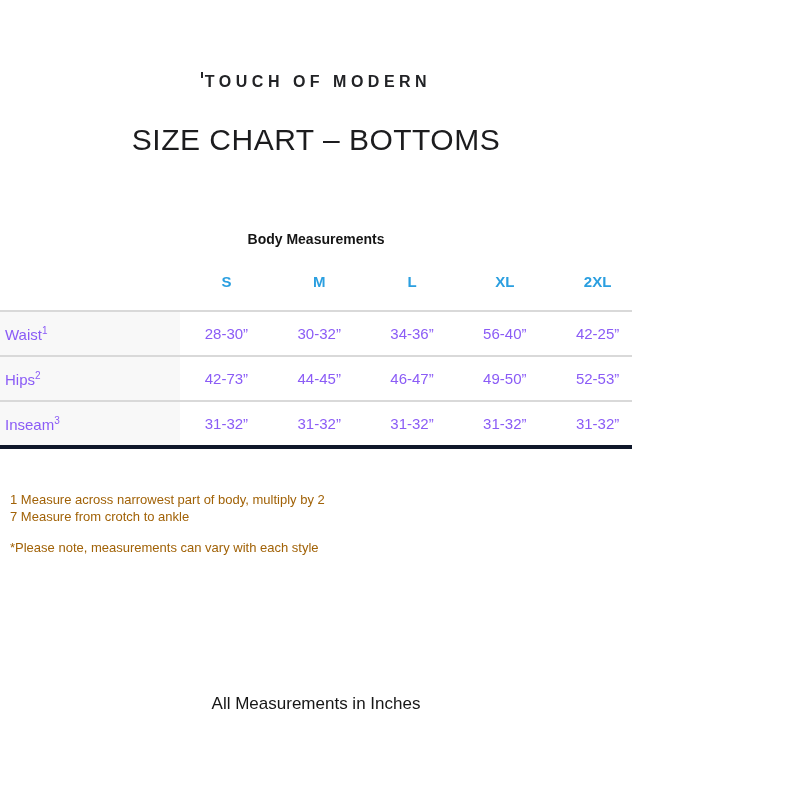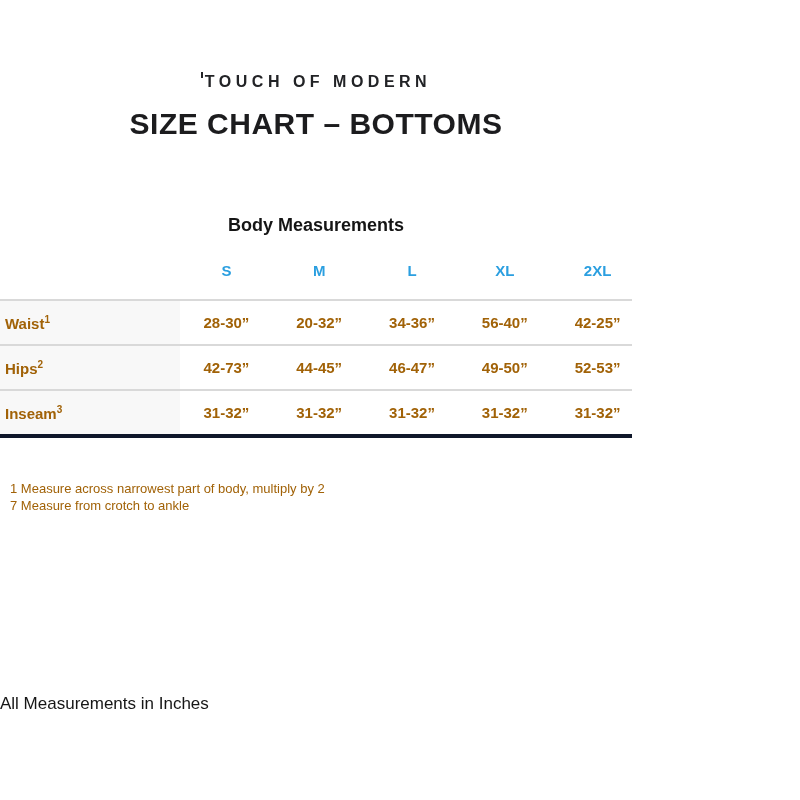--- a/index.html
+++ b/index.html
@@ -31,33 +31,33 @@
     display: inline-block;
     width: 2px;
     height: 6px;
     background: #222326;
     margin-right: 2px;
     vertical-align: 9px;
   }
 
   
   .title {
-    margin-top: 16px;
+    margin-top: 32px;
     text-align: center;
     font-size: 30px;
-    font-weight: 700;
+    font-weight: 400;
     letter-spacing: 0.5px;
     color: #1c1c1e;
   }
 
   
   .caption {
     margin-top: 74px;
     text-align: center;
-    font-size: 18px;
+    font-size: 14px;
     font-weight: 600;
     color: #151515;
   }
 
   
   table.size-table {
     width: 644px;
     margin: 0 auto;
     border-collapse: collapse;
     table-layout: fixed;
@@ -77,22 +77,22 @@
     border: none;
   }
   table.size-table tbody tr {
     border-top: 2px solid #d9d9d9;
   }
   table.size-table tbody tr:last-child {
     border-bottom: 4px solid #0f172a;
   }
   table.size-table tbody td {
     height: 43px;
-    color: #a16207;
-    font-weight: 700;
+    color: #8b5cf6;
+    font-weight: 400;
   }
   table.size-table tbody td.row-label {
     background: #f8f8f8;
     text-align: left;
     padding-left: 5px;
     font-size: 15px;
   }
   table.size-table tbody td.row-label sup {
     font-size: 10px;
   }
@@ -110,20 +110,21 @@
   .footnotes .note {
     margin-top: 14px;
   }
 
   
   .footer {
     position: absolute;
     left: 0;
     right: 0;
     top: 694px;
+    text-align: center;
     font-size: 17px;
     font-weight: 500;
     color: #161616;
   }
 </style>
 </head>
 <body>
 
 <div class="page">
 
@@ -151,21 +152,21 @@
         <th>M</th>
         <th>L</th>
         <th>XL</th>
         <th>2XL</th>
       </tr>
     </thead>
     <tbody>
       <tr>
         <td class="row-label"><span>Waist</span><sup>1</sup></td>
         <td>28-30”</td>
-        <td>20-32”</td>
+        <td>30-32”</td>
         <td>34-36”</td>
         <td>56-40”</td>
         <td>42-25”</td>
       </tr>
       <tr>
         <td class="row-label"><span>Hips</span><sup>2</sup></td>
         <td>42-73”</td>
         <td>44-45”</td>
         <td>46-47”</td>
         <td>49-50”</td>
@@ -178,17 +179,18 @@
         <td>31-32”</td>
         <td>31-32”</td>
         <td>31-32”</td>
       </tr>
     </tbody>
   </table>
 
   <div class="footnotes">
     <div>1 Measure across narrowest part of body, multiply by 2</div>
     <div>7 Measure from crotch to ankle</div>
+    <div class="note">*Please note, measurements can vary with each style</div>
   </div>
 
   <div class="footer">All Measurements in Inches</div>
 
 </div>
 
 </body></html>

